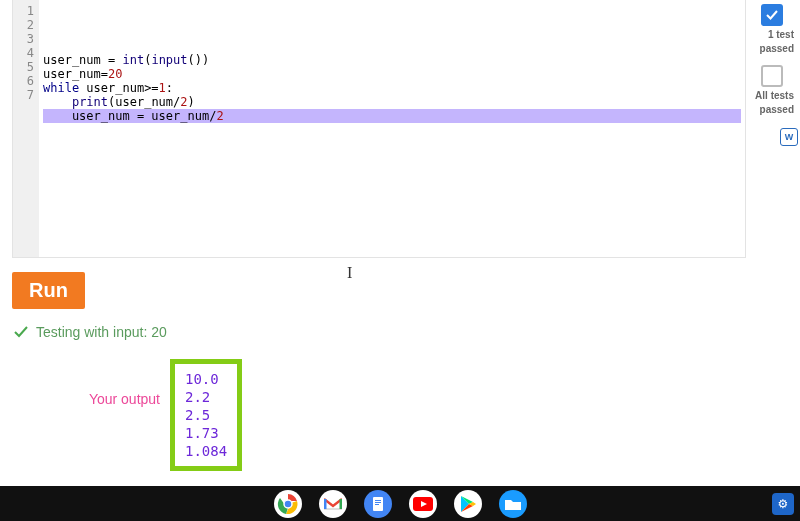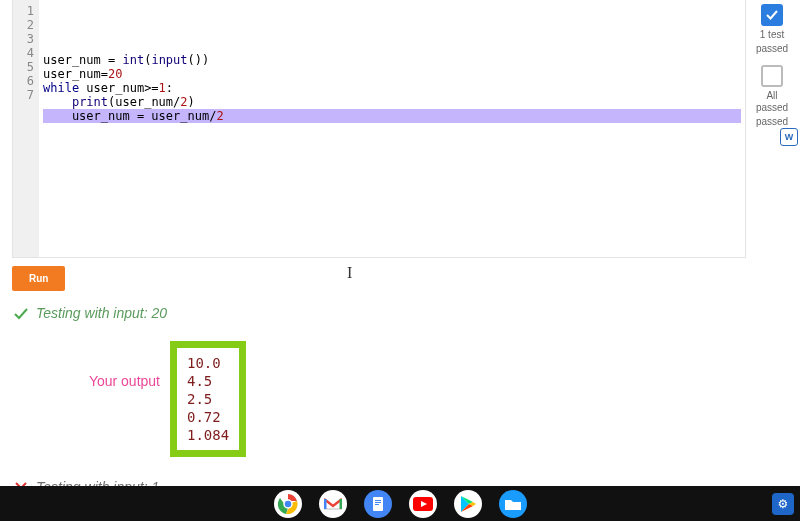--- a/index.html
+++ b/index.html
@@ -11,36 +11,36 @@
   .gutter { background:#f0f0f0; width:26px; text-align:right; padding:4px 5px 0 0; font-family:monospace; font-size:12px; color:#888; line-height:14px; }
   .gutter div { height:14px; }
   .code { flex:1; font-family:monospace; font-size:12px; line-height:14px; padding:4px 4px 0 4px; white-space:pre; position:relative;margin-top:21px; }
   .code-line { height:14px; }
   .hl-line { background:#c4b5fd; width:100%; display:inline-block; }
   .tok-kw { color:#008; }
   .tok-fn { color:#107; }
   .tok-num { color:#a11; }
   .cursor-i { position:absolute; left:308px; top:245px; font-family:Georgia, serif; font-size:16px; color:#333; }
   
-  .run-btn { display:inline-block; margin-top:8px; background:#f27a21; color:#fff; border:none; padding:7px 17px; font-size:10px; font-weight:bold; border-radius:2px; cursor:pointer; }
+  .run-btn { display:inline-block; margin-top:14px; background:#f27a21; color:#fff; border:none; padding:7px 17px; font-size:20px; font-weight:bold; border-radius:2px; cursor:pointer; }
   
-  .test-line { margin-top:14px; display:flex; font-size:14px;font-style:italic; }
+  .test-line { margin-top:14px; display:flex; align-items:center; font-size:14px; }
   .test-line .icon { width:18px; height:18px; margin-right:6px; display:flex; align-items:center; justify-content:center; }
   .test-fail { color:#d33; margin-top:22px; }
   .check { stroke:#4aa94e; }
   .cross { stroke:#d33; }
   .test-text { color:#6e6e6e; }
   .test-text .hl { color:#5a9b5d; }
   .test-text .hlf { color:#6e6e6e; }
   
   .output-row { display:flex; margin-top:18px; align-items:flex-start; }
   .output-label { width:158px; text-align:right; padding-right:10px; color:#ec4899; font-size:14px; padding-top:32px; }
-  .output-box { border:7px solid #84cc16; padding:6px 10px; font-family:monospace; font-size:14px; color:#7f1d1d; line-height:18px; min-width:60px; }
+  .output-box { border:5px solid #84cc16; padding:6px 10px; font-family:monospace; font-size:14px; color:#6d28d9; line-height:18px; min-width:60px; }
   
-  .side-panel { position:absolute; right:6px; top:4px; width:44px; text-align:center; font-size:10px; color:#666; }
+  .side-panel { position:absolute; right:6px; top:4px; width:44px; text-align:right; font-size:10px; color:#666;font-weight:bold; }
   .side-box { width:22px; height:22px; margin:0 auto 3px; border-radius:3px; display:flex; align-items:center; justify-content:center; }
   .sb1 { background:#2b7de0; }
   .sb2 { background:#fff; border:2px solid #bbb; margin-top:10px; }
   .side-label { line-height:12px; margin-bottom:2px; }
   .word-icon { width:18px; height:18px; border:1.5px solid #2a6bbd; color:#2a6bbd; border-radius:3px; font-size:9px; font-weight:bold; display:flex; align-items:center; justify-content:center; margin-left:0; }
   
   .taskbar { position:absolute; left:0; right:0; bottom:0; height:35px; background:#111; display:flex; align-items:center; justify-content:center; gap:17px; }
   .tb-icon { width:28px; height:28px; border-radius:50%; display:flex; align-items:center; justify-content:center; background:#fff; }
   .tb-right { position:absolute; right:6px; display:flex; align-items:center; gap:6px; }
   .tb-gear { width:22px;height:22px;border-radius:4px;background:#1e66c8;color:#fff;display:flex;align-items:center;justify-content:center;font-size:12px;}
@@ -72,23 +72,23 @@
           <path class="check" d="M2 8 L6 12 L14 3" fill="none" stroke-width="2"></path>
         </svg>
     </span>
     <span class="test-text"><span class="hl">Testing with input: </span><span class="hl">20</span></span>
   </div>
 
   <div class="output-row">
     <div class="output-label">Your output</div>
     <div class="output-box" id="outbox">
         <div>10.0</div>
-        <div>4.5</div>
+        <div>2.2</div>
         <div>2.5</div>
-        <div>0.72</div>
+        <div>1.73</div>
         <div>1.084</div>
       </div>
   </div>
 
   <div class="test-line test-fail">
     <span class="icon">
       <svg width="14" height="14" viewBox="0 0 14 14">
           <path class="cross" d="M2 2 L12 12 M12 2 L2 12" fill="none" stroke-width="2"></path>
         </svg>
     </span>
@@ -98,21 +98,21 @@
 
 <div class="side-panel">
   <div class="side-box sb1">
     <svg width="14" height="14" viewBox="0 0 14 14">
         <path d="M2 7 L5.5 10.5 L12 3" fill="none" stroke="#fff" stroke-width="2"></path>
       </svg>
   </div>
   <div class="side-label">1 test</div>
   <div class="side-label">passed</div>
   <div class="side-box sb2"></div>
-  <div class="side-label">All passed</div>
+  <div class="side-label">All tests</div>
   <div class="side-label">passed</div>
 </div>
 
 <div style="position:absolute;right:2px;top:128px;">
   <div class="word-icon">W</div>
 </div>
 
 <div class="taskbar">
   <div class="tb-icon">
     <svg width="22" height="22" viewBox="0 0 22 22">

